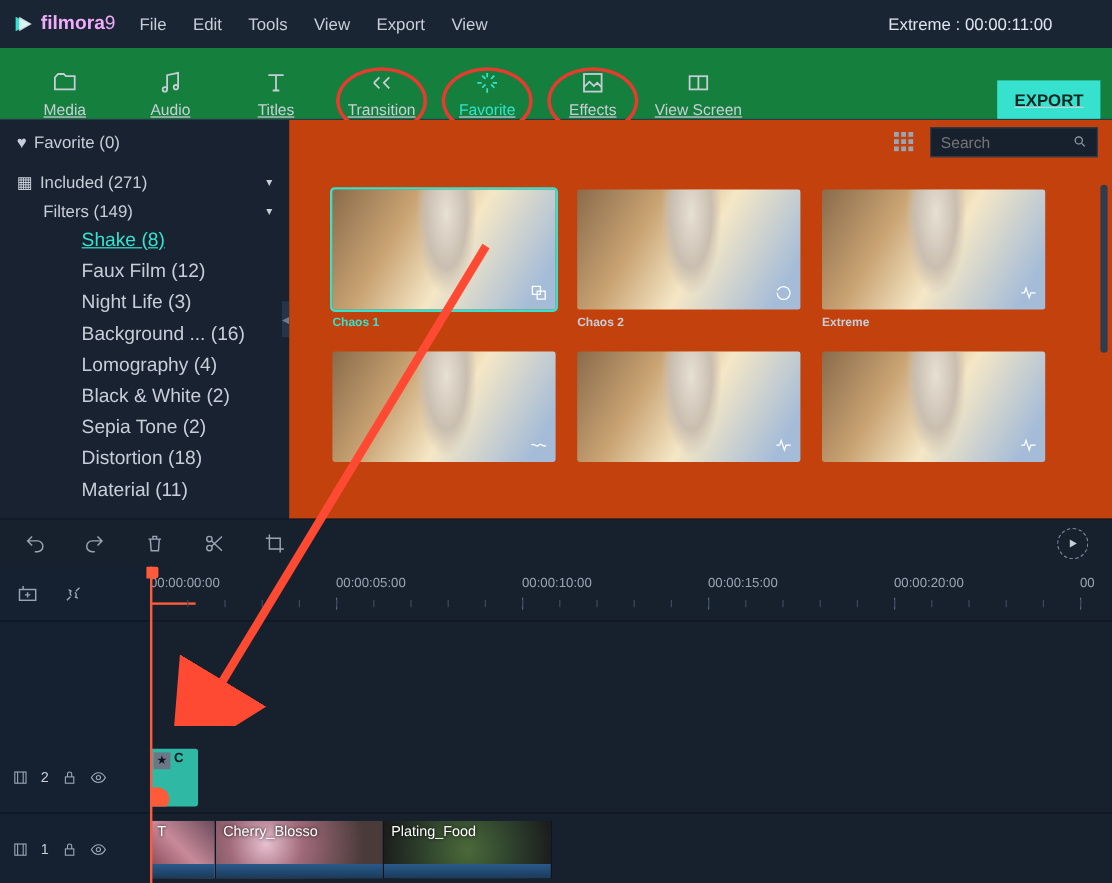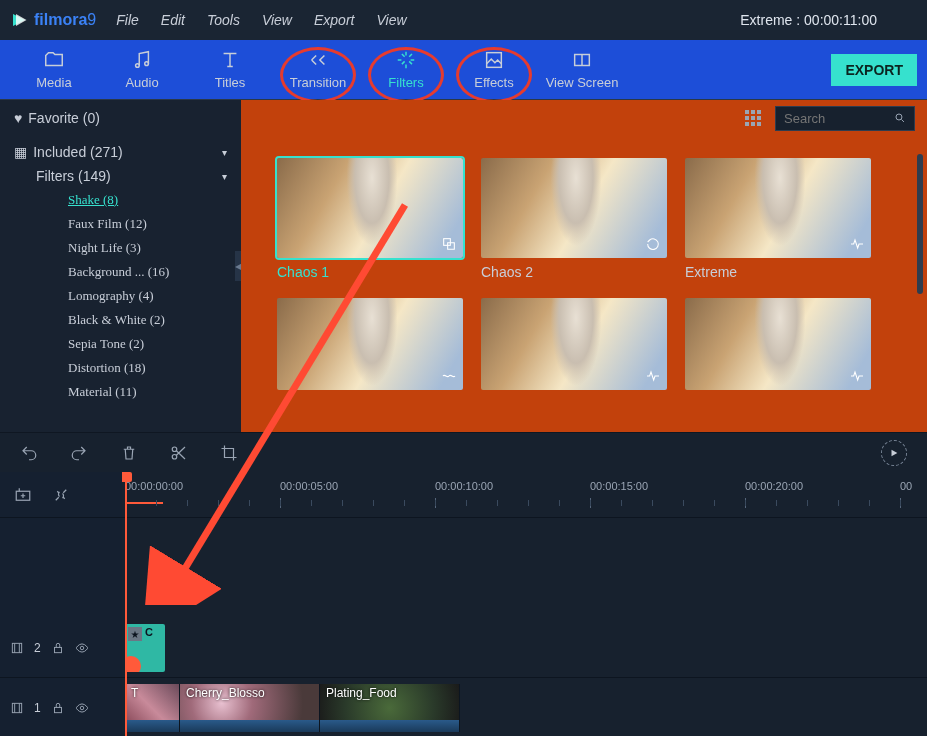--- a/index.html
+++ b/index.html
@@ -1,67 +1,67 @@
 <!DOCTYPE html>
 <html><head>
 <meta charset="utf-8">
 <style>
 * { box-sizing: border-box; margin: 0; padding: 0; font-family: -apple-system, "Segoe UI", Arial, sans-serif; }
 html, body { width: 927px; height: 736px; overflow: hidden; background: #1a2533; color: #c8ced8; }
 
 
 .menubar { height: 40px; display: flex; align-items: center; padding: 0 10px; background: #1a2533; }
-.logo { display: flex; align-items: center; gap: 6px; font-weight: 600; color: #3b82f6; margin-right: 20px; }
+.logo { display: flex; align-items: center; gap: 6px; font-weight: 600; color: #f0abfc; margin-right: 20px; }
 .logo-mark { width: 18px; height: 18px; }
 .menu-items { display: flex; gap: 22px; }
-.menu-item { font-size: 14px; cursor: pointer; font-style: italic; }
+.menu-item { font-size: 14px; cursor: pointer; }
 .project-title { margin-left: auto; font-size: 14px; color: #dfe5ee; padding-right: 40px; }
 
 
-.toolbar { height: 60px; display: flex; align-items: center; padding: 0 10px; background: #1d4ed8; border-bottom: 1px solid #2a3848; }
+.toolbar { height: 60px; display: flex; align-items: flex-end; padding: 0 10px; background: #15803d; border-bottom: 1px solid #2a3848; text-decoration: underline; }
 .tab { display: flex; flex-direction: column; align-items: center; gap: 4px; width: 88px; cursor: pointer; position: relative; }
 .tab .ico { width: 22px; height: 22px; display: flex; align-items: center; justify-content: center; }
 .tab .lbl { font-size: 13px; }
 .tab.active .lbl { color: #36e1ce; }
 .tab.active .ico svg { stroke: #36e1ce; }
 .tab svg { stroke: #c8ced8; fill: none; stroke-width: 1.6; }
 .export-btn { margin-left: auto; background: #36e1ce; color: #0b2520; font-weight: 700; padding: 8px 14px; border: none; font-size: 14px; cursor: pointer; }
 .circle-annot { position: absolute; width: 76px; height: 56px; border: 3px solid #e63b2e; border-radius: 50%; top: -2px; left: 6px; pointer-events: none; }
 
 
 .body { display: flex; height: 332px; }
 
 
 .sidebar { width: 241px; background: #182230; position: relative; overflow: hidden; }
 .fav { padding: 10px 14px; font-size: 14px; display: flex; align-items: center; gap: 6px; }
 .tree { padding: 4px 0 0 14px; }
 .tree-row { display: flex; align-items: center; justify-content: space-between; padding: 4px 14px 4px 0; font-size: 14px; cursor: pointer; }
 .tree-row .chev { font-size: 10px; }
 .tree-sub { padding-left: 34px; }
-.tree-sub .srow { padding: 4px 0; font-size: 13px; cursor: pointer; font-family: Liberation Serif, serif; }
+.tree-sub .srow { padding: 4px 0; font-size: 16px; cursor: pointer; }
 .tree-sub .srow.selected { color: #36e1ce; text-decoration: underline; }
 .side-handle { position: absolute; right: 0; top: 50%; width: 6px; height: 30px; background: #263447; transform: translateY(-50%); display:flex; align-items:center; justify-content:center; font-size:8px; color:#6a7a8f;}
 
 
 .content { flex: 1; background: #c2410c; position: relative; display: flex; flex-direction: column; }
 .content-bar { height: 36px; display: flex; align-items: center; padding: 0 12px; gap: 14px; }
 .grid-icon { margin-left: auto; display:flex; gap:2px; flex-wrap:wrap; width:16px; height:16px; }
 .grid-icon span{width:4px;height:4px;background:#9aa5b4;}
 .search-box { display: flex; align-items: center; background: #17212e; border: 1px solid #2e3c4e; padding: 4px 8px; width: 140px; gap:6px;}
 .search-box input { background: transparent; border: none; outline: none; color: #c8ced8; width: 100%; font-size: 13px; }
 
 .thumb-scroll { flex:1; overflow:hidden; padding: 22px 24px 0 36px; position:relative;}
 .thumb-grid { display: grid; grid-template-columns: repeat(3, 186px); gap: 18px 18px; }
 .thumb-cell { display:flex; flex-direction:column; gap:6px; }
 .thumb { width: 186px; height: 100px; background: linear-gradient(120deg,#8a6b4a 0%,#c9a373 30%, #f5e7c6 55%, #a5bcd8 90%); position: relative; border-radius:2px; overflow:hidden;}
 .thumb.sel { outline: 2px solid #36e1ce; }
 .thumb .person { position:absolute; left:35%; top:0; width:60px; height:100px; background: radial-gradient(ellipse at 50% 20%, #e8e0d4 0%, #c9beb0 40%, transparent 60%);}
 .thumb .corner { position:absolute; right:6px; bottom:6px; width:16px; height:16px; }
 .thumb .corner svg{stroke:#fff;fill:none;stroke-width:1.6;}
-.thumb-label { font-size: 14px; }
+.thumb-label { font-size: 10px; font-weight: bold; }
 .thumb-label.sel { color: #36e1ce; }
 .thumb.row2 { height: 92px; }
 .vscroll{position:absolute;right:4px;top:18px;width:6px;height:140px;background:#2e3c4e;border-radius:3px;}
 
 
 .tl-tools { height: 40px; background: #17212e; display: flex; align-items: center; padding: 0 20px; gap: 32px; border-top:1px solid #0f1722;}
 .tl-tools svg { stroke: #9aa5b4; fill: none; stroke-width: 1.6; width:18px; height:18px; cursor:pointer;}
 .tl-tools .spacer{flex:1;}
 .tl-tools .play-wrap{width:26px;height:26px;border:1px dashed #7a8799;border-radius:50%;display:flex;align-items:center;justify-content:center;}
 .tl-tools .play-wrap svg{width:10px;height:10px;fill:#c8ced8;stroke:none;}
@@ -161,21 +161,21 @@
       </span>
     <span class="lbl">Transition</span>
     <div class="circle-annot"></div>
   </div>
   <div class="tab active">
     <span class="ico">
         <svg viewBox="0 0 24 24">
           <path d="M12 3v4m0 10v4M3 12h4m10 0h4m-2.5-6.5l-3 3m-5 5l-3 3m11 0l-3-3m-5-5l-3-3"></path>
         </svg>
       </span>
-    <span class="lbl">Filters</span>
+    <span class="lbl">Favorite</span>
     <div class="circle-annot"></div>
   </div>
   <div class="tab">
     <span class="ico">
         <svg viewBox="0 0 24 24">
           <rect x="4" y="4" width="16" height="16"></rect>
           <path d="M4 16l5-5 4 4 3-3 4 4"></path>
         </svg>
       </span>
     <span class="lbl">Effects</span>

